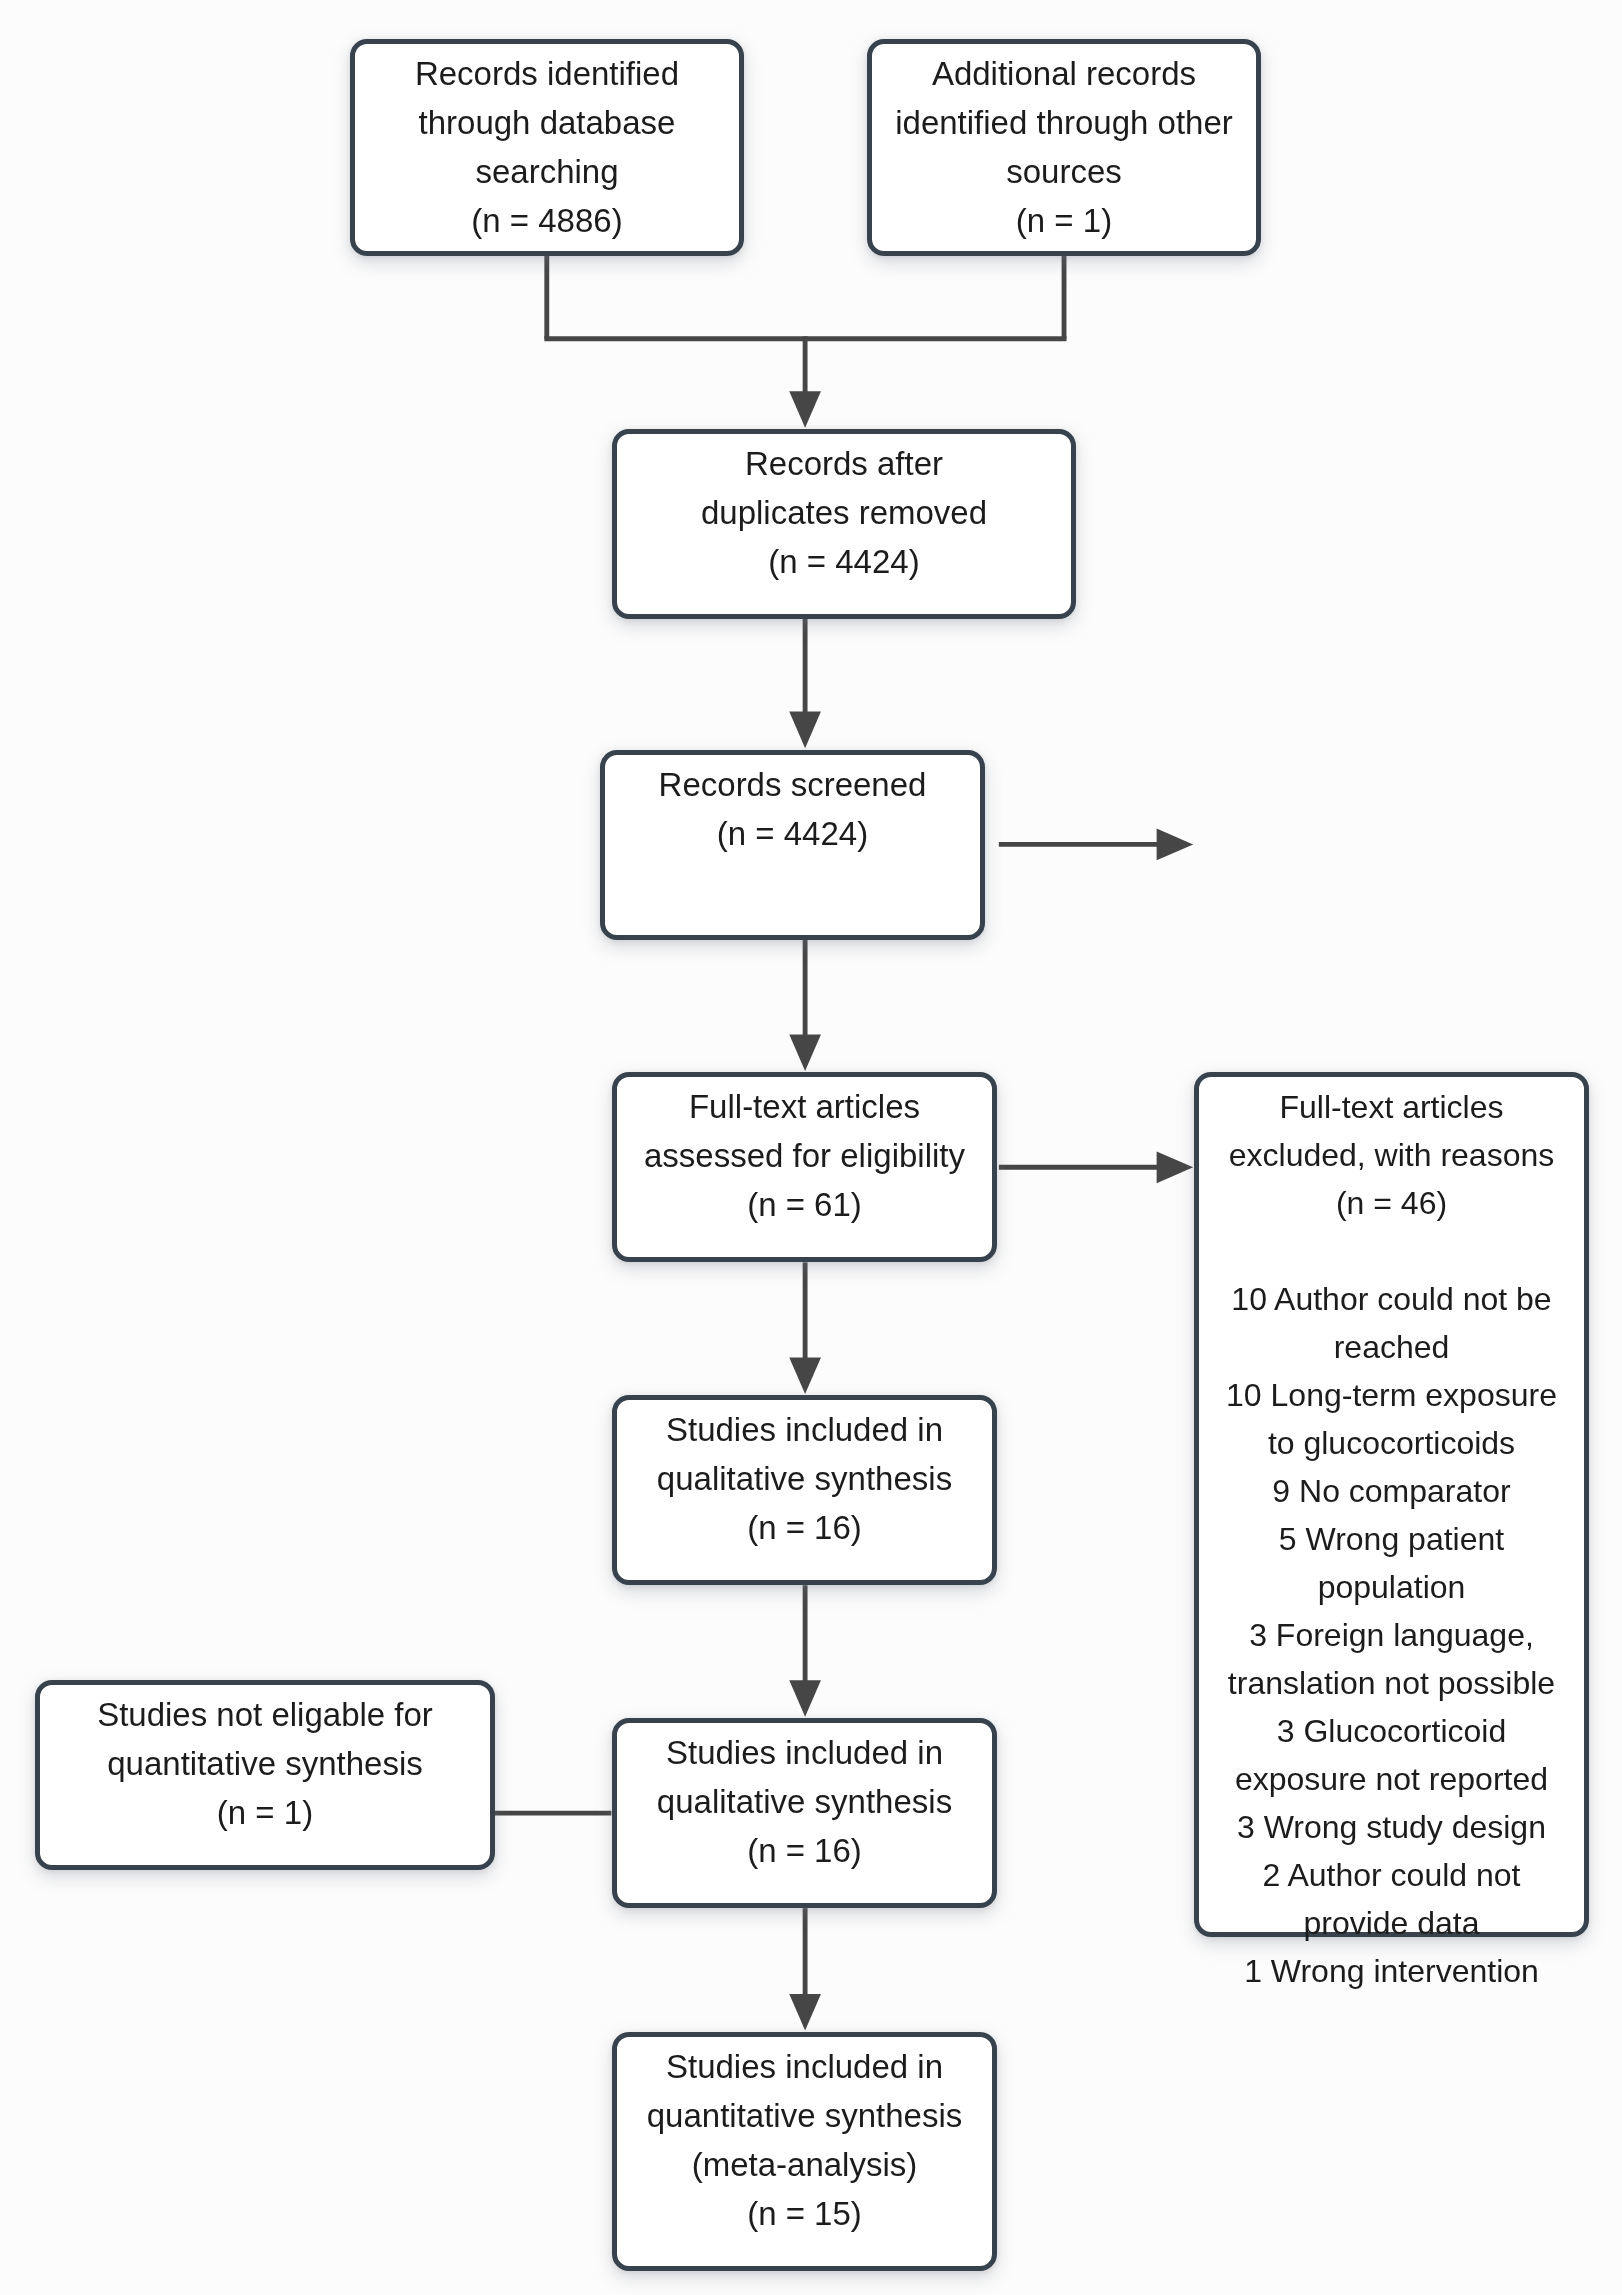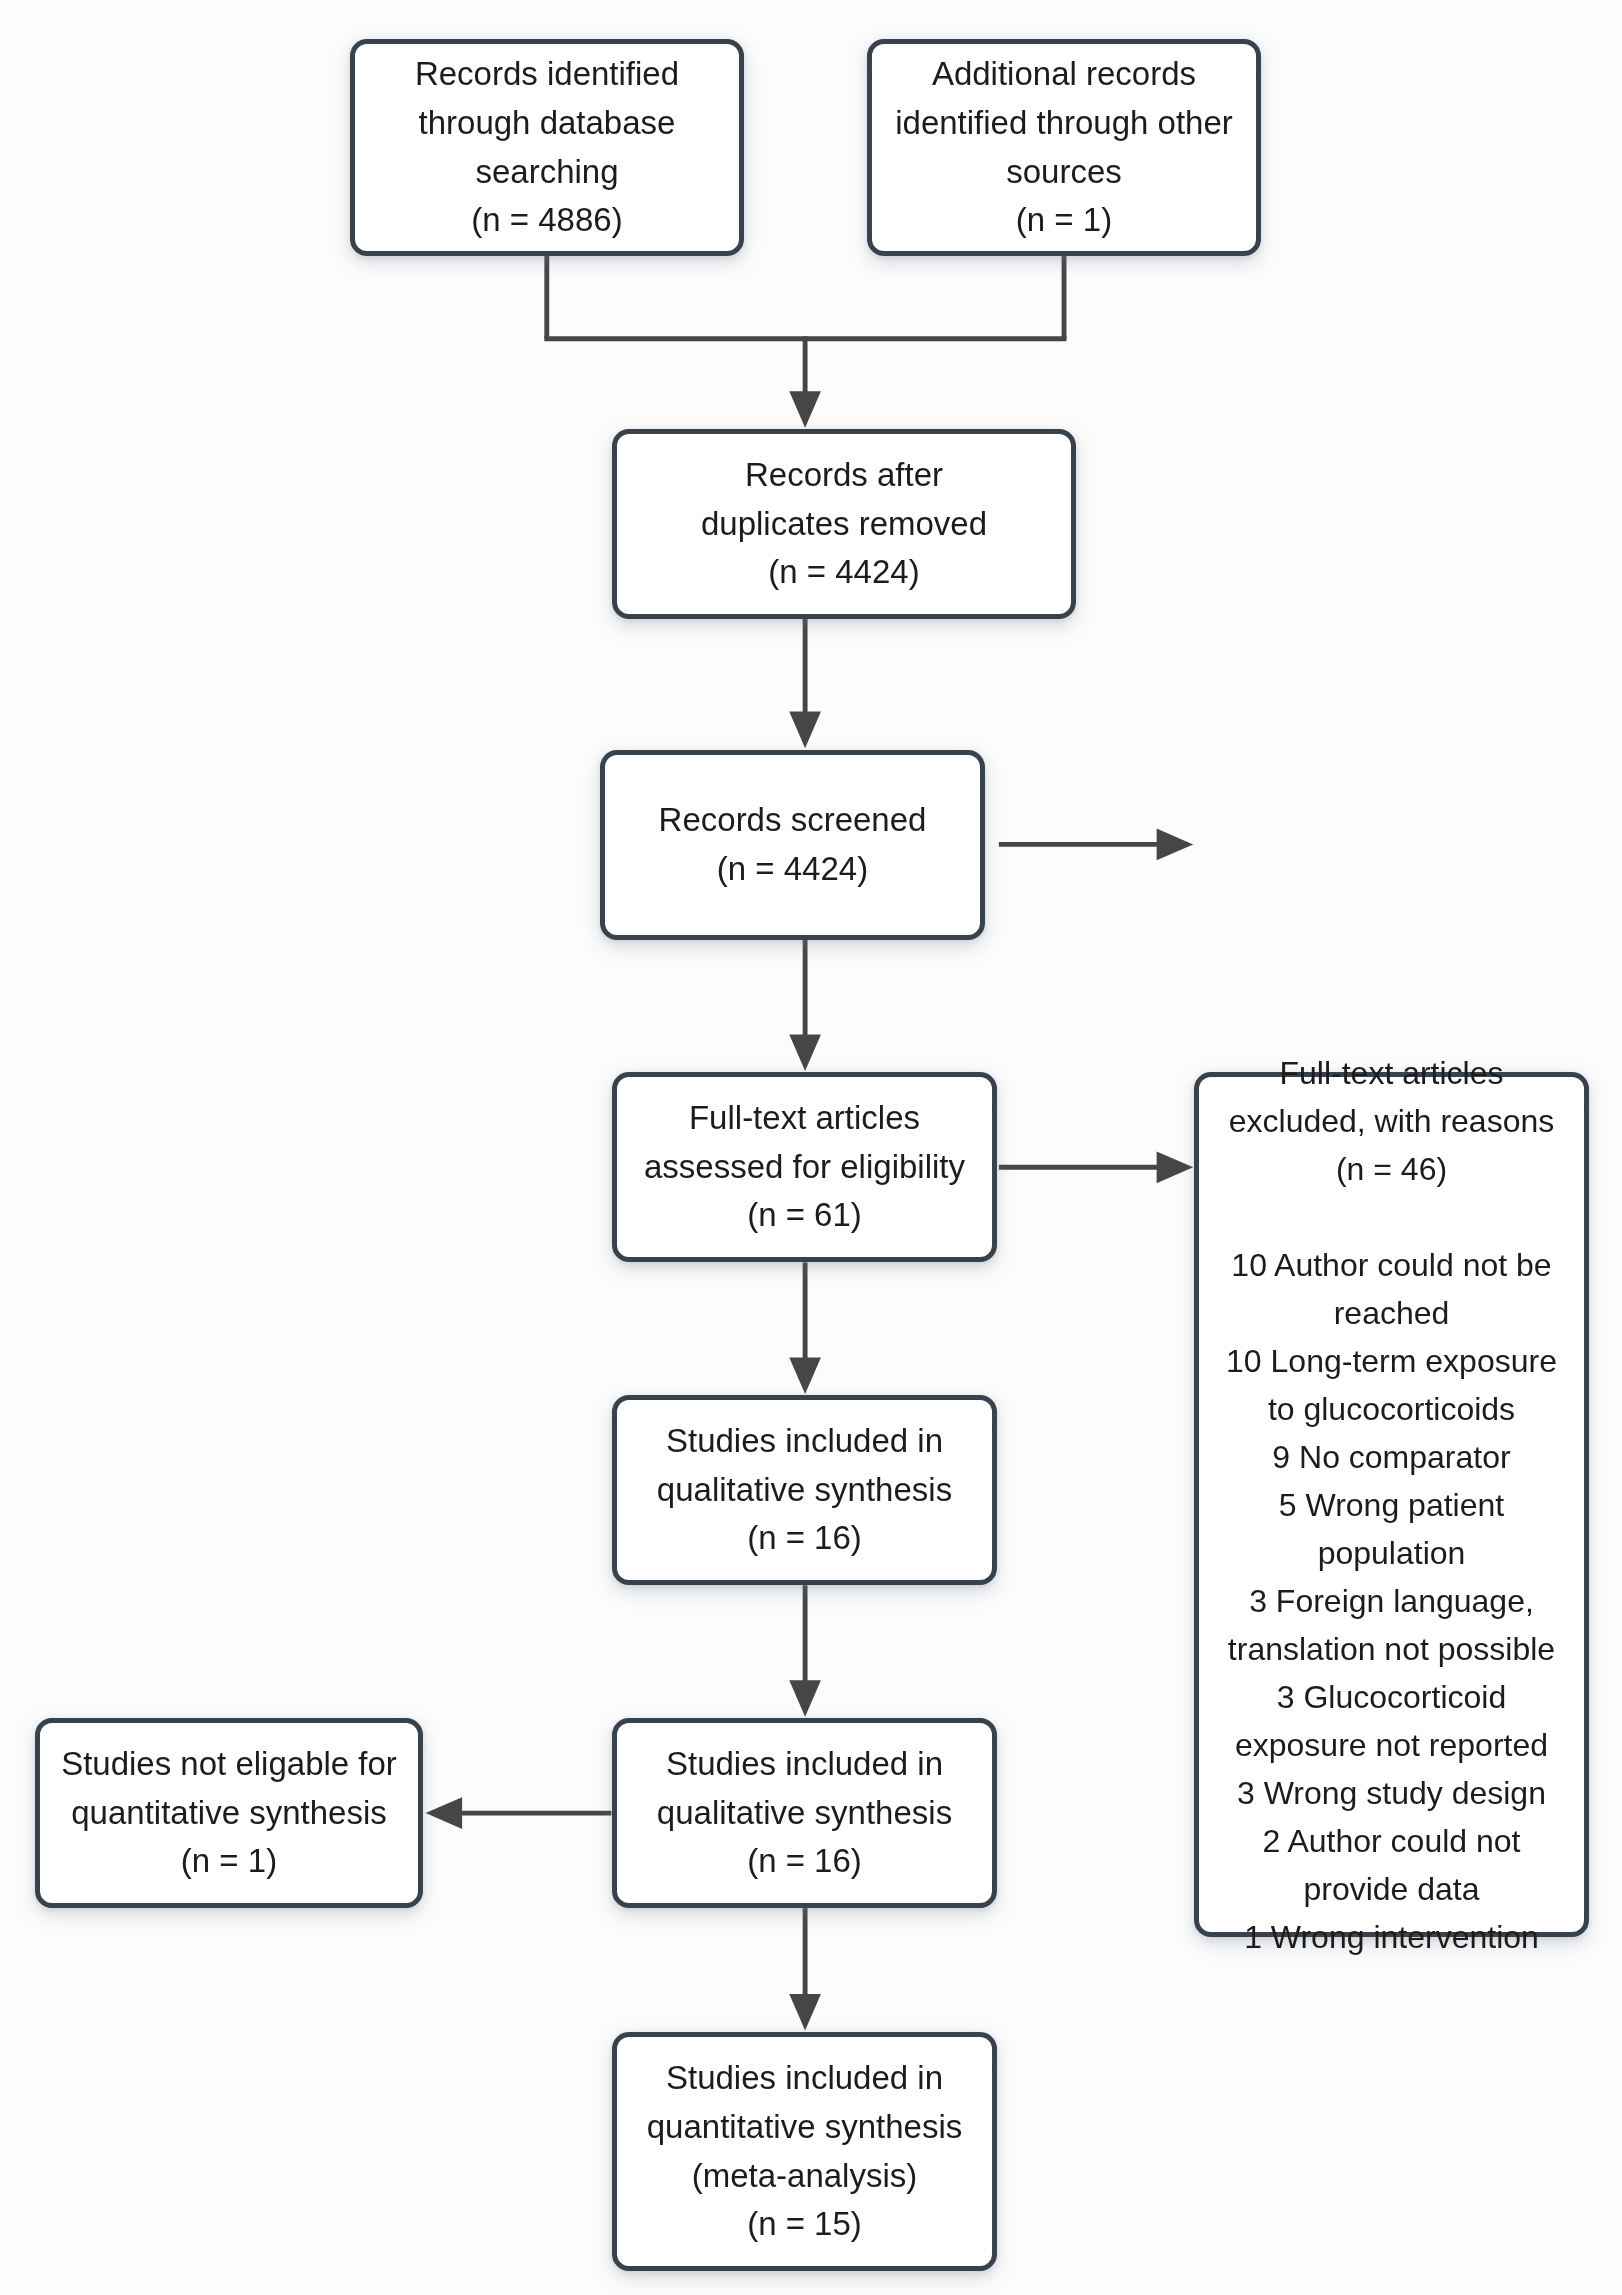--- a/index.html
+++ b/index.html
@@ -18,21 +18,21 @@
     position: absolute; left: 0; top: 0;
     width: 1623px; height: 2295px;
   }
   .node {
     position: absolute;
     box-sizing: border-box;
     background: #ffffff;
     border: 5.5px solid #37424d;
     border-radius: 17px;
     display: flex;
-    align-items: center;
+    align-items: flex-start;
     justify-content: center;
     text-align: center;
     color: #1c1c1c;
     font-size: 33px;
     line-height: 1.48;
     white-space: pre-line;
     box-shadow: 0 6.1px 17px rgba(110,120,135,0.25), 0 1.2px 4.9px rgba(110,120,135,0.15);
     padding: 6.1px 11px;
   }
   .node .box-text { white-space: pre-line; }
@@ -131,21 +131,21 @@
 qualitative synthesis
 (n = 16)</span>
   </div>
 
   <div class="node" style="left:612px; top:1718px; width:385px; height:190px;">
     <span class="box-text">Studies included in
 qualitative synthesis
 (n = 16)</span>
   </div>
 
-  <div class="node" style="left:35px; top:1718px; width:388px; height:190px;">
+  <div class="node" style="left:35px; top:1680px; width:460px; height:190px;">
     <span class="box-text">Studies not eligable for
 quantitative synthesis
 (n = 1)</span>
   </div>
 
   <div class="node" style="left:612px; top:2032px; width:385px; height:239px;">
     <span class="box-text">Studies included in
 quantitative synthesis
 (meta-analysis)
 (n = 15)</span>

